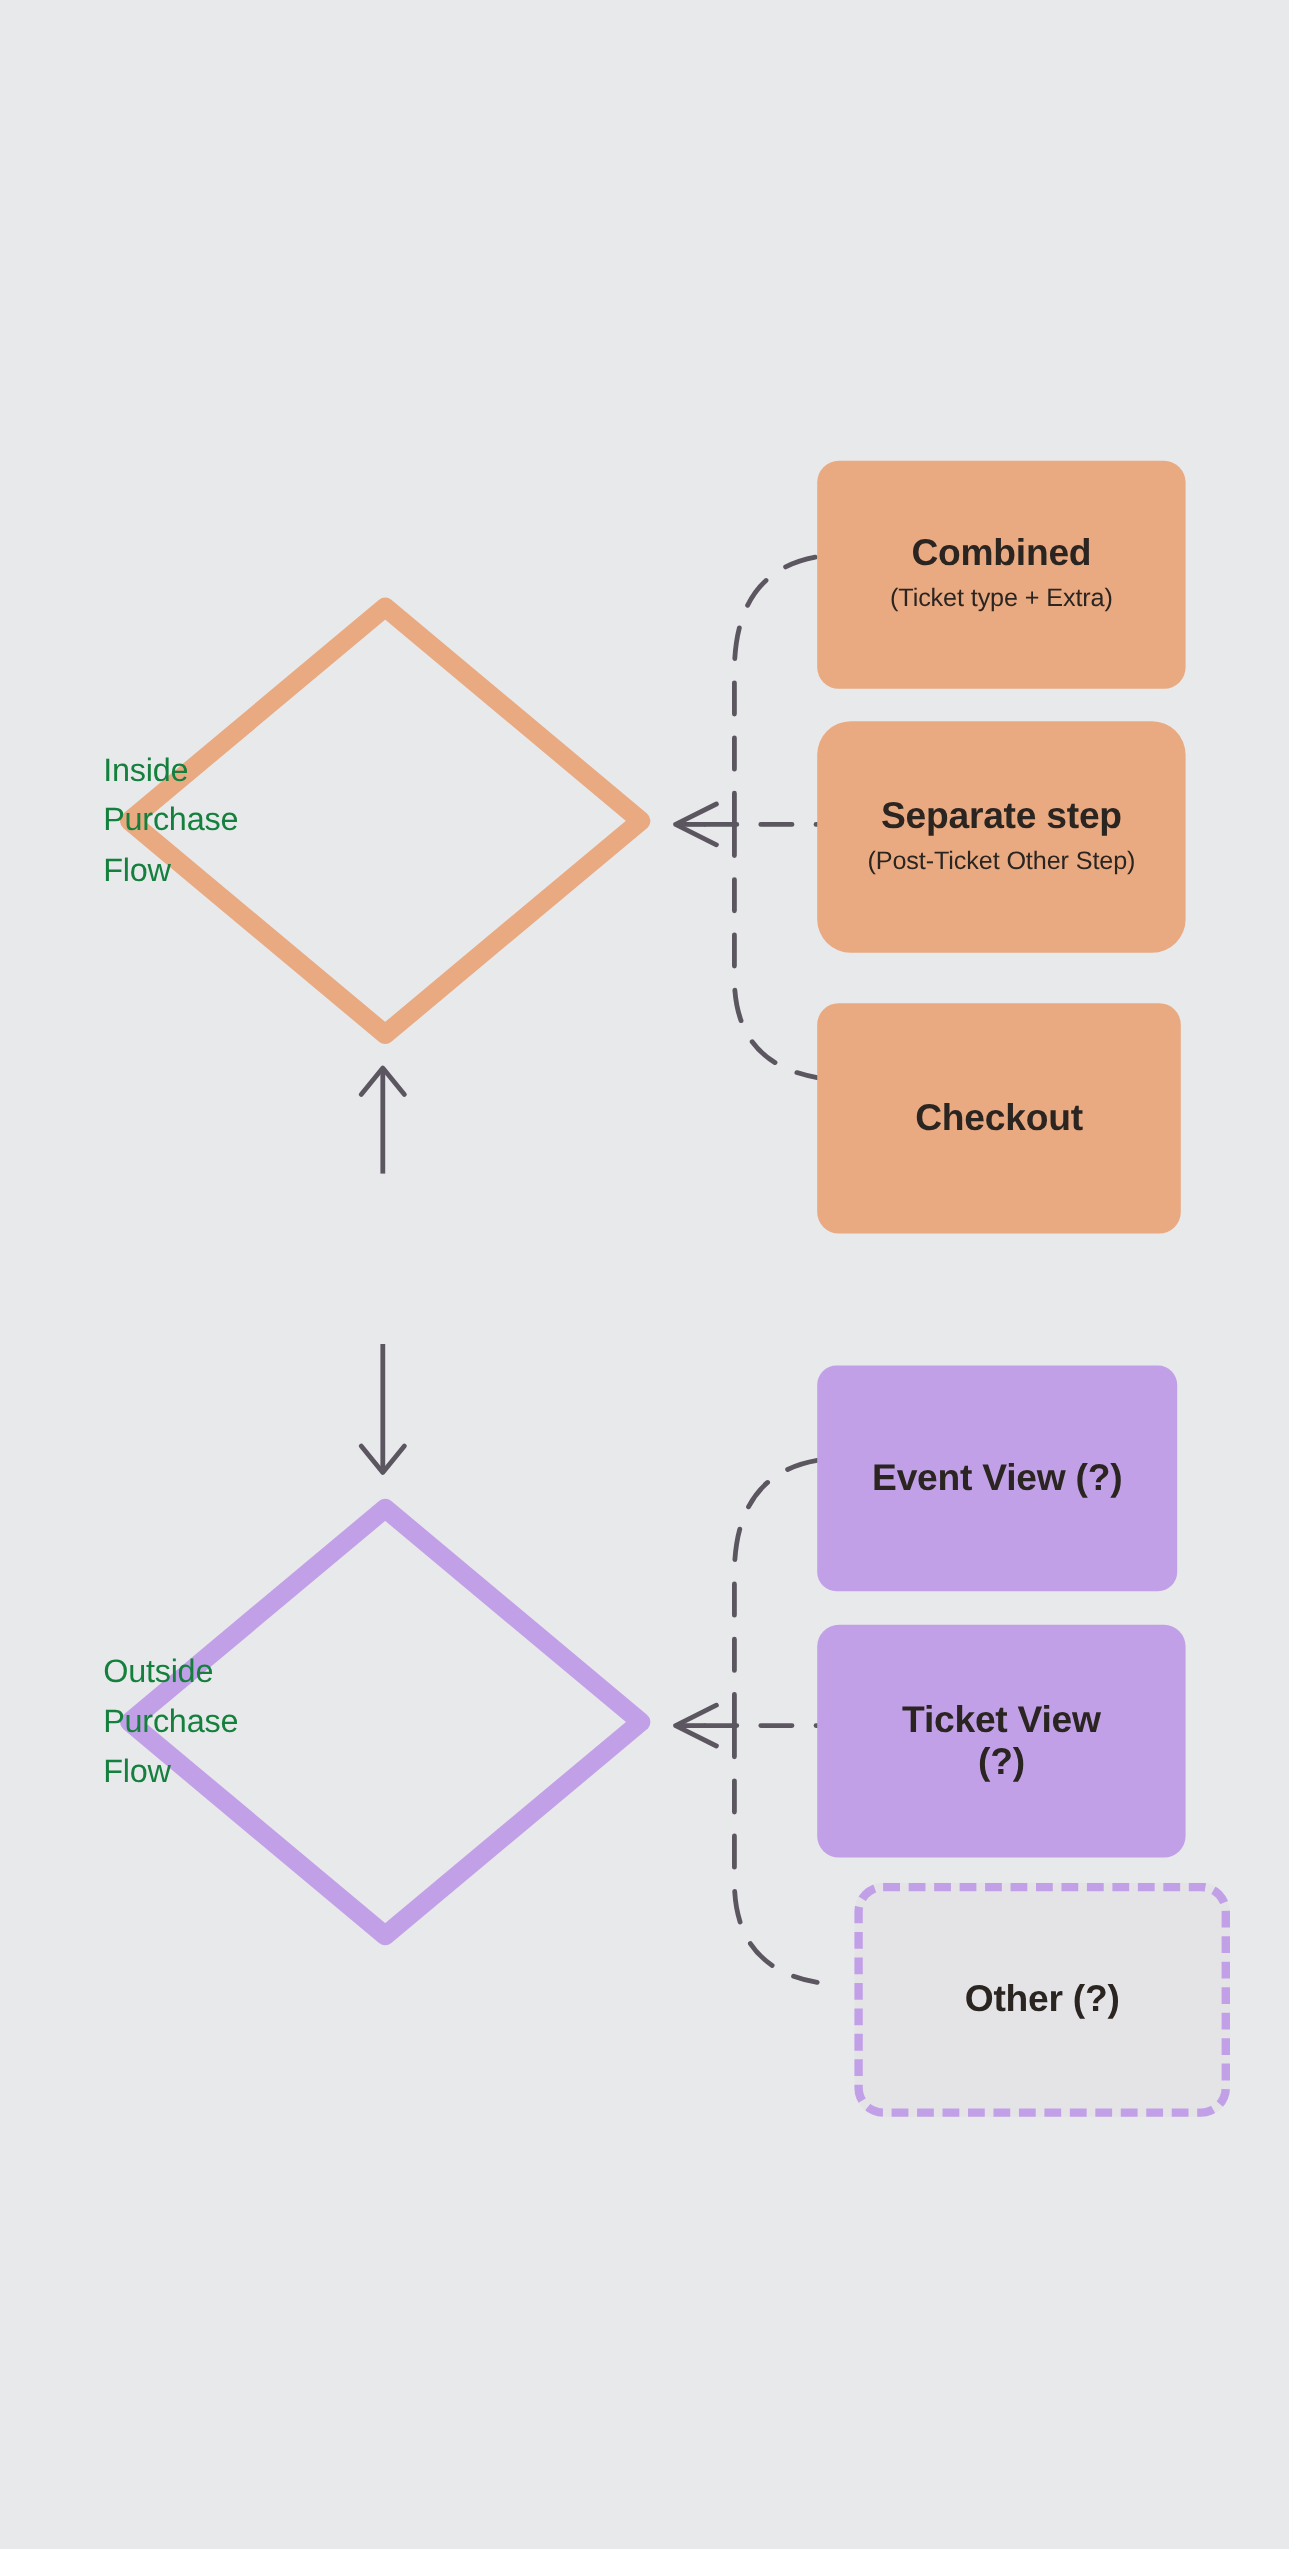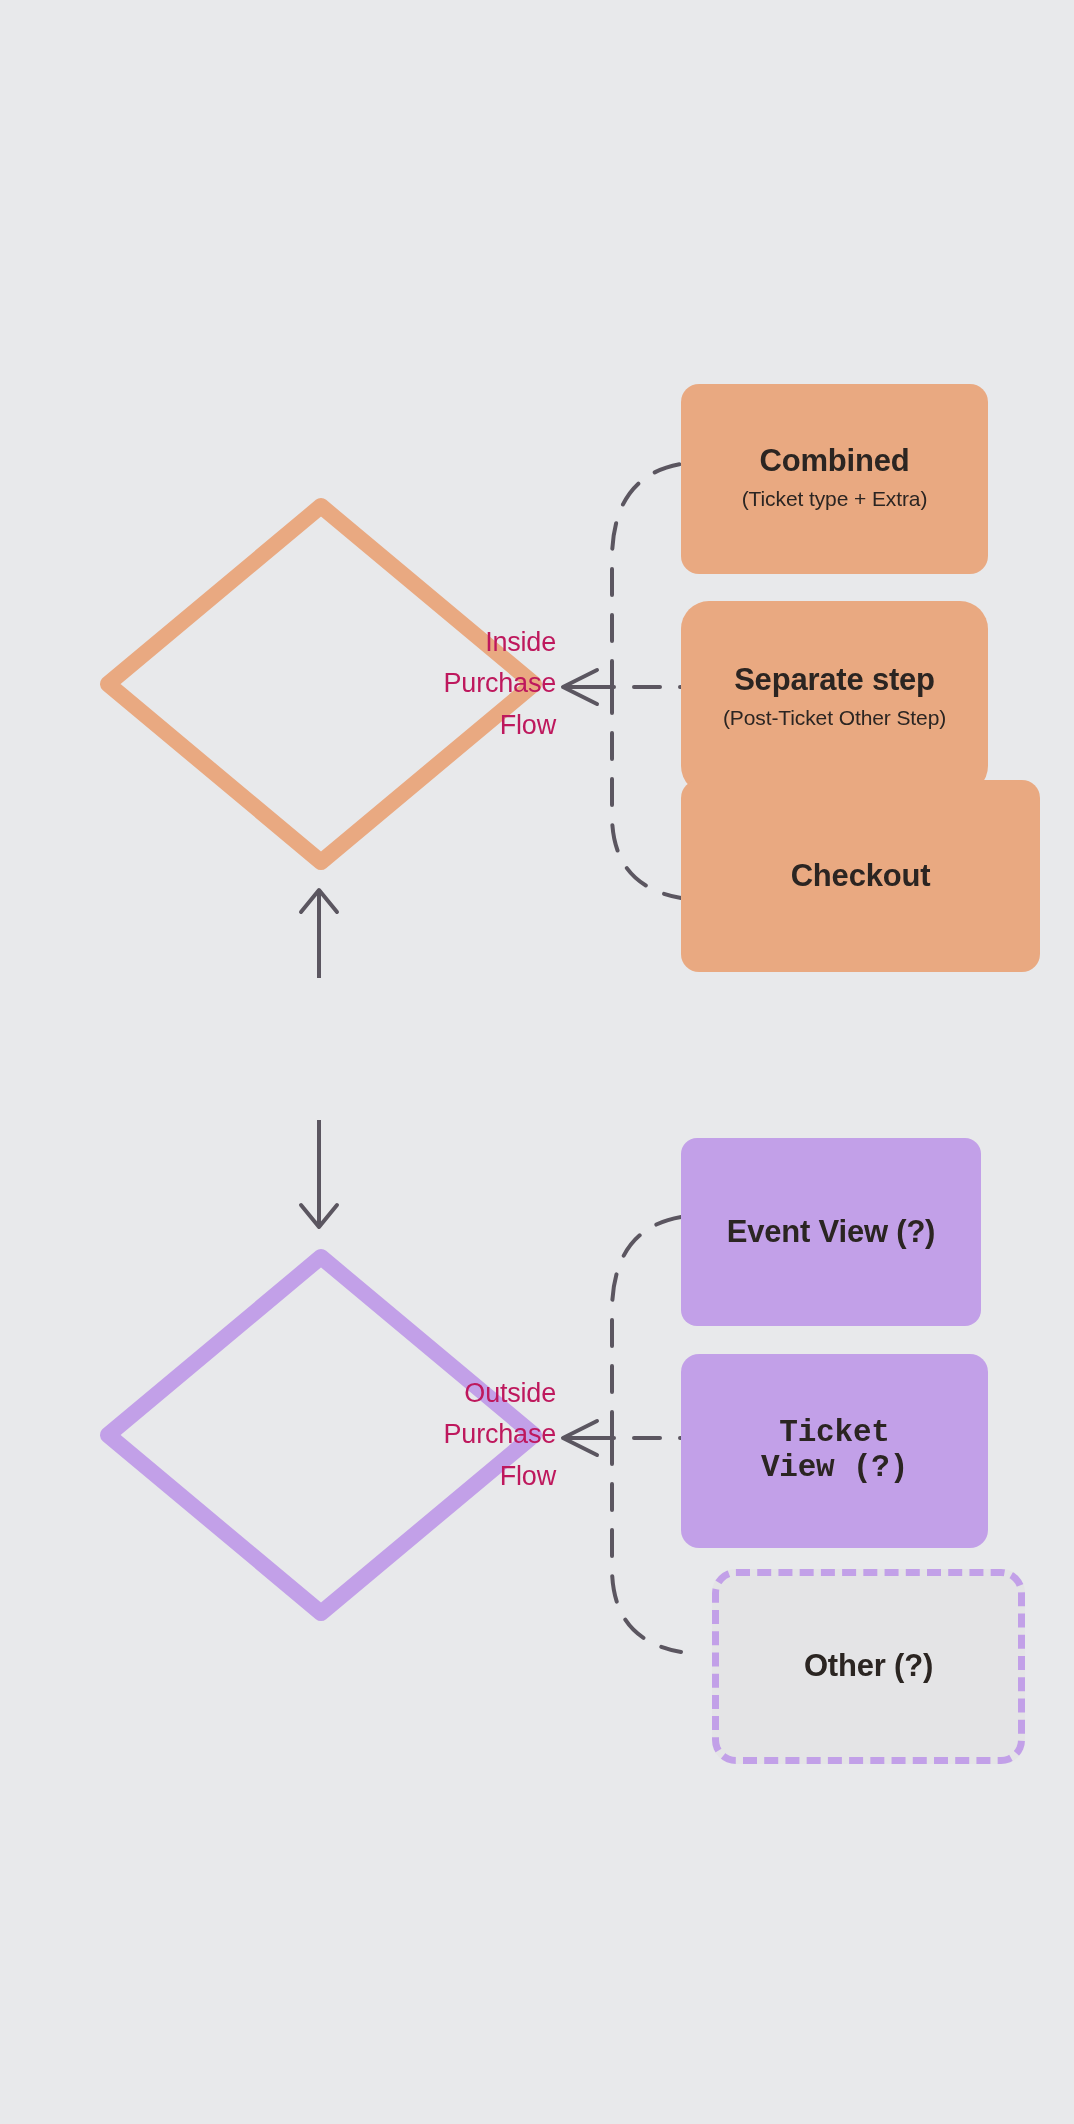--- a/index.html
+++ b/index.html
@@ -65,21 +65,21 @@
   .box-purple { background: #c2a0e8; }
   .box-dashed {
     background: #e4e4e6;
     border: 7px dashed #c2a0e8;
     border-radius: 24px;
   }
 
   
   #box-combined      { left: 681px; top: 368px;  width: 307px; height: 190px; }
   #box-separate      { left: 681px; top: 585px;  width: 307px; height: 193px; border-radius: 28px; }
-  #box-checkout      { left: 681px; top: 764px;  width: 359px; height: 192px; }
+  #box-checkout      { left: 681px; top: 820px;  width: 303px; height: 192px; }
   #box-event-view    { left: 681px; top: 1122px; width: 300px; height: 188px; border-radius: 16px; }
   #box-ticket-view   { left: 681px; top: 1338px; width: 307px; height: 194px; }
   #box-other         { left: 712px; top: 1553px; width: 313px; height: 195px; }
 
   
   #node-extra {
     position: absolute;
     left: 176px;
     top: 982px;
     width: 286px;
@@ -108,24 +108,24 @@
     overflow: visible;
   }
   .diamond-text {
     position: absolute;
     left: 0;
     top: 0;
     width: 100%;
     height: 100%;
     display: flex;
     flex-direction: column;
-    align-items: flex-end;
+    align-items: flex-start;
     justify-content: center;
     text-align: center;
-    color: #be185d;
+    color: #15803d;
     font-size: 27px;
     font-weight: 400;
     line-height: 1.52;
     letter-spacing: -0.2px;
   }
   #diamond-inside  { left: 86px; top: 484px;  width: 470px; height: 400px; }
   #diamond-outside { left: 86px; top: 1235px; width: 470px; height: 400px; }
 </style>
 </head>
 <body>
@@ -206,20 +206,20 @@
 
   <div class="node-box box-orange" id="box-checkout">
     <span class="node-title">Checkout</span>
   </div>
 
   <div class="node-box box-purple" id="box-event-view">
     <span class="node-title">Event View (?)</span>
   </div>
 
   <div class="node-box box-purple" id="box-ticket-view">
-    <span class="node-title" style="max-width:190px;font-family:Liberation Mono, monospace;">Ticket View (?)</span>
+    <span class="node-title" style="max-width:190px;">Ticket View (?)</span>
   </div>
 
   <div class="node-box box-dashed" id="box-other">
     <span class="node-title">Other (?)</span>
   </div>
 
 </div>
 
 </body></html>

